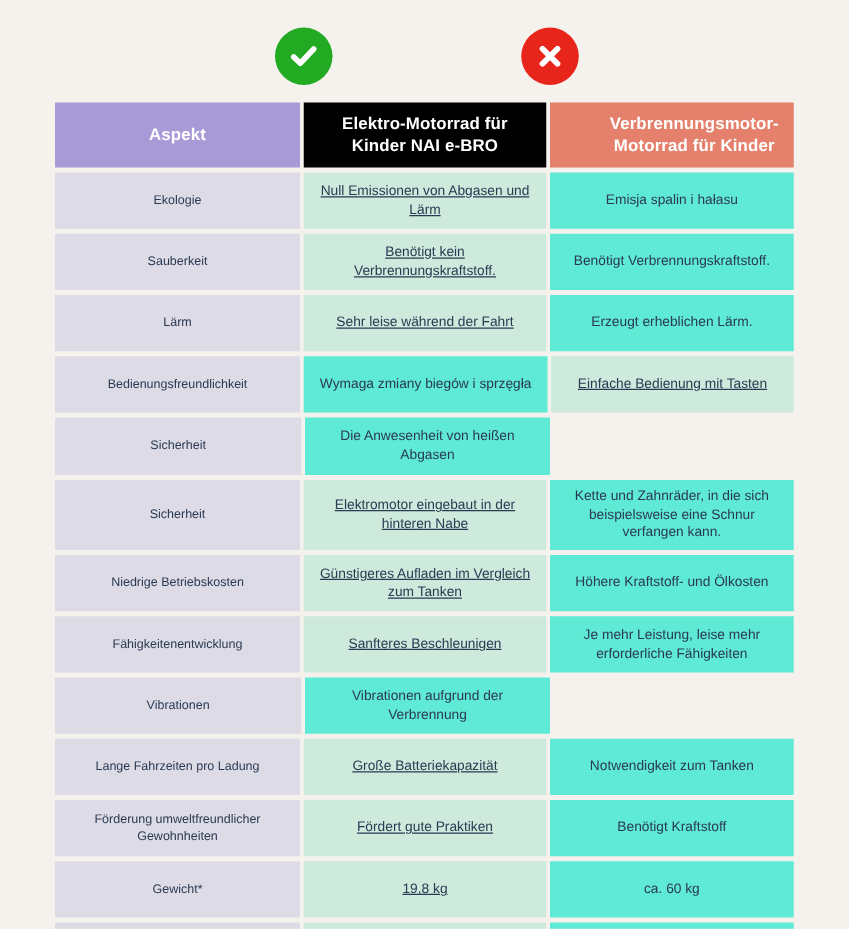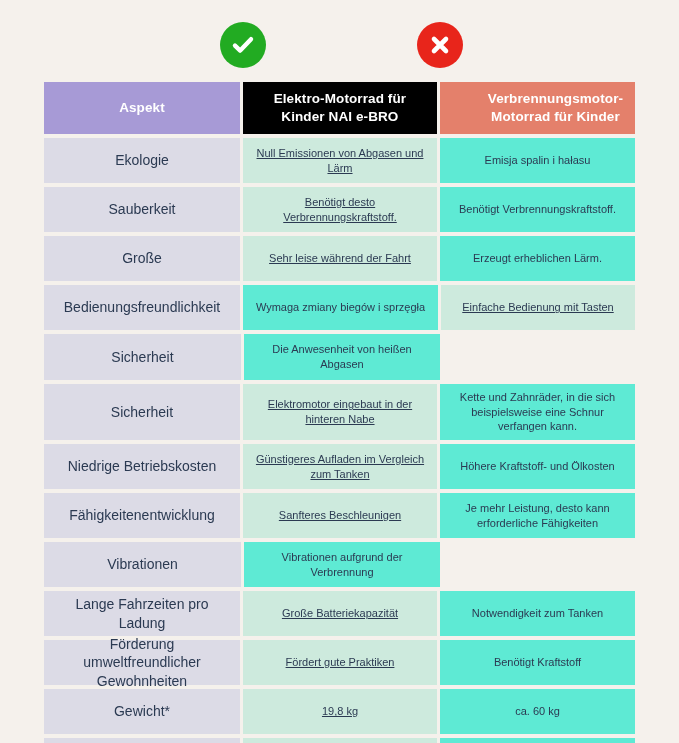--- a/index.html
+++ b/index.html
@@ -87,21 +87,21 @@
   .row.header .c2 { background: #000000; }
   .row.header .c3 { background: #e4806b; padding-left: 44px; }
 
   
   .row.body .cell {
     color: #2b3a52;
     font-size: 11px;
   }
   .row.body .c1 {
     background: #dcdbe6;
-    font-size: 14px;
+    font-size: 10px;
   }
   .row.body .c2 { background: #cdeadd; text-decoration: underline; }
   .row.body .c3 { background: #5eead4; }
 
   
   .row.h-45 .cell { height: 45px; }
   .row.h-46 .cell { height: 46px; }
   .row.h-52 .cell { height: 52px; }
   .row.h-56 .cell { height: 56px; }
 </style>
@@ -132,26 +132,26 @@
     </div>
 
     <div class="row body h-45">
       <div class="cell c1">Ekologie</div>
       <div class="cell c2">Null Emissionen von Abgasen und Lärm</div>
       <div class="cell c3">Emisja spalin i hałasu</div>
     </div>
 
     <div class="row body h-45">
       <div class="cell c1">Sauberkeit</div>
-      <div class="cell c2">Benötigt desto Verbrennungskraftstoff.</div>
+      <div class="cell c2">Benötigt kein Verbrennungskraftstoff.</div>
       <div class="cell c3">Benötigt Verbrennungskraftstoff.</div>
     </div>
 
     <div class="row body h-45">
-      <div class="cell c1">Große</div>
+      <div class="cell c1">Lärm</div>
       <div class="cell c2">Sehr leise während der Fahrt</div>
       <div class="cell c3">Erzeugt erheblichen Lärm.</div>
     </div>
 
     <div class="row body h-45">
       <div class="cell c1">Bedienungsfreundlichkeit</div>
       <div class="cell c3">Wymaga zmiany biegów i sprzęgła</div>
       <div class="cell c2">Einfache Bedienung mit Tasten</div>
     </div>
 
@@ -168,21 +168,21 @@
 
     <div class="row body h-45">
       <div class="cell c1">Niedrige Betriebskosten</div>
       <div class="cell c2">Günstigeres Aufladen im Vergleich zum Tanken</div>
       <div class="cell c3">Höhere Kraftstoff- und Ölkosten</div>
     </div>
 
     <div class="row body h-45">
       <div class="cell c1">Fähigkeitenentwicklung</div>
       <div class="cell c2">Sanfteres Beschleunigen</div>
-      <div class="cell c3">Je mehr Leistung, desto kann erforderliche Fähigkeiten</div>
+      <div class="cell c3">Je mehr Leistung, leise mehr erforderliche Fähigkeiten</div>
     </div>
 
     <div class="row body h-45">
       <div class="cell c1">Vibrationen</div>
       <div class="cell c3">Vibrationen aufgrund der Verbrennung</div>
     </div>
 
     <div class="row body h-45">
       <div class="cell c1">Lange Fahrzeiten pro Ladung</div>
       <div class="cell c2">Große Batteriekapazität</div>

